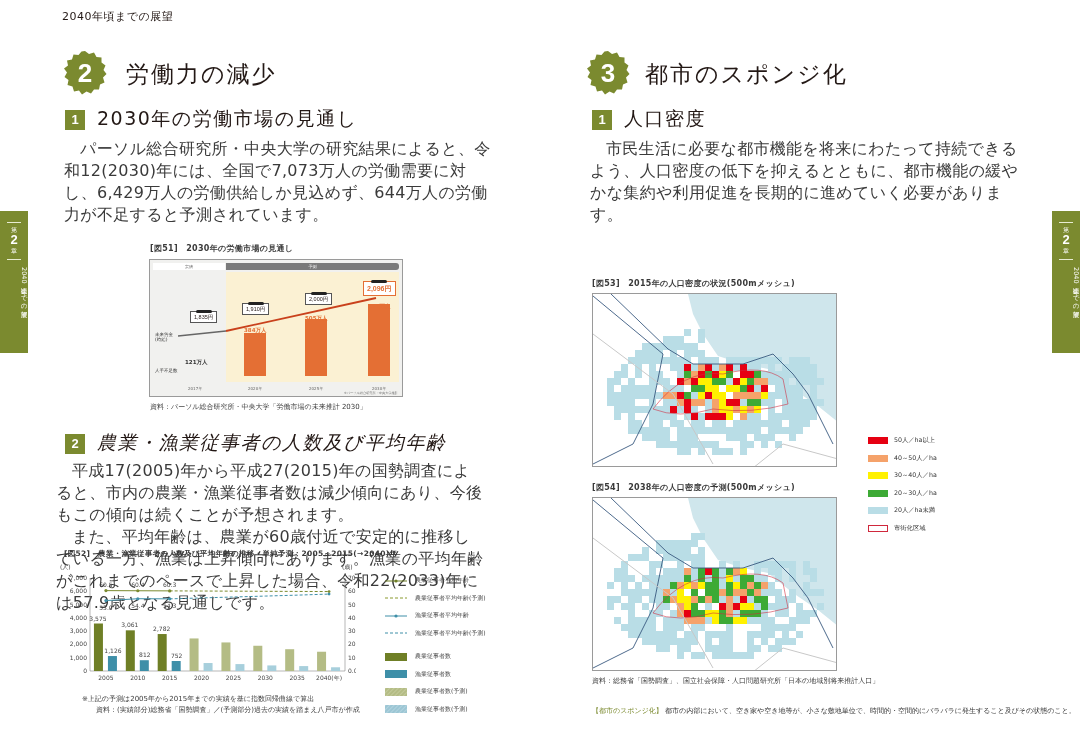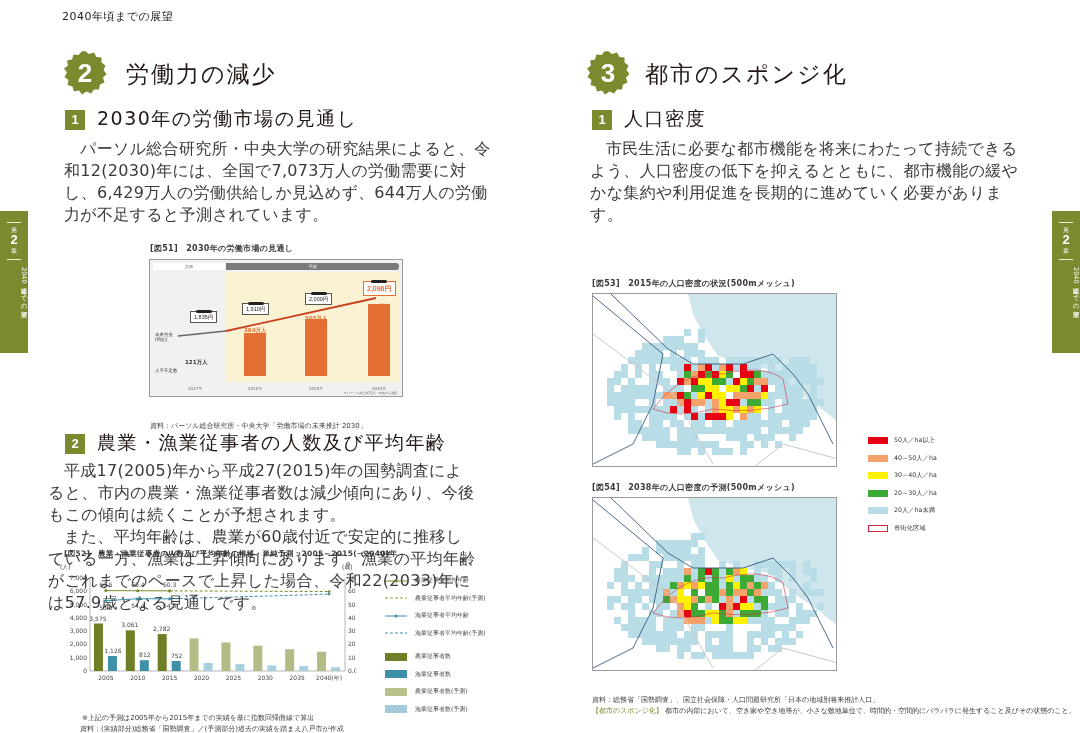--- a/index.html
+++ b/index.html
@@ -14,21 +14,21 @@
   .badge-num { position: absolute; left: 0; top: 0; width: 46px; height: 46px; line-height: 46px; text-align: center; color: #fff; font-size: 26px; font-weight: bold; font-family: "Liberation Sans", sans-serif; }
   .chapter-title { font-size: 23px; letter-spacing: 2px; color: #231815; }
 
   .sec-num { width: 20px; height: 20px; background: #7b8a2f; color: #fff; font-size: 13px; font-weight: bold; text-align: center; line-height: 20px; font-family: "Liberation Sans", sans-serif; }
   .sec-title { font-size: 19px; letter-spacing: 1.5px; color: #231815; }
 
   .body-text { font-size: 16px; line-height: 22px; color: #3a3a3a; letter-spacing: 0.3px; }
   .body-text p { text-indent: 1em; }
 
   .fig-cap { font-size: 8px; font-weight: bold; color: #3a3a3a; letter-spacing: 0.3px; }
-  .src { font-size: 7px; color: #3a3a3a; margin-top: 19px; }
+  .src { font-size: 7px; color: #3a3a3a; }
 
   .side-tab { width: 28px; height: 142px; background: #7b8a2f; top: 211px; }
   .side-tab .rule { position: absolute; left: 7px; width: 14px; height: 1px; background: #e8ecd2; }
   .side-tab .dai { position: absolute; left: 0; width: 28px; text-align: center; color: #fff; font-size: 6px; }
   .side-tab .big { position: absolute; left: 0; width: 28px; text-align: center; color: #fff; font-size: 13px; font-weight: bold; font-family: "Liberation Sans", sans-serif; }
   .side-tab .vert { position: absolute; left: 0; width: 28px; top: 56px; text-align: center; color: #fff; font-size: 6.5px; line-height: 8.2px; writing-mode: vertical-rl; display: flex; justify-content: center; }
 
   .page-num { font-size: 10px; font-weight: bold; font-family: "Liberation Sans", sans-serif; top: 718px; margin-top: 24px; }
 
   
@@ -106,23 +106,23 @@
   <div class="bar-lbl" style="left:218px;top:43px;">644万人</div>
   <div class="xlbl" style="left:38px;">2017年</div>
   <div class="xlbl" style="left:98px;">2020年</div>
   <div class="xlbl" style="left:159px;">2025年</div>
   <div class="xlbl" style="left:222px;">2030年</div>
   <div class="xlbl" style="right:4px;bottom:1px;font-size:3.2px;">※パーソル総合研究所・中央大学推計</div>
 </div>
 <div class="abs src" style="left:150px;top:402px;">資料：パーソル総合研究所・中央大学「労働市場の未来推計 2030」</div>
 
 <div class="abs sec-num" style="left:65px;top:434px;">2</div>
-<div class="abs sec-title" style="left:97px;top:430px;">農業・漁業従事者の人数及び平均年齢</div>
-
-<div class="abs body-text" style="left:48px;top:460px;width:430px;">
+<div class="abs sec-title" style="left:97px;top:430px;font-style:italic;">農業・漁業従事者の人数及び平均年齢</div>
+
+<div class="abs body-text" style="left:56px;top:460px;width:430px;">
   <p>平成17(2005)年から平成27(2015)年の国勢調査によると、市内の農業・漁業従事者数は減少傾向にあり、今後もこの傾向は続くことが予想されます。</p>
   <p>また、平均年齢は、農業が60歳付近で安定的に推移している一方、漁業は上昇傾向にあります。漁業の平均年齢がこれまでのペースで上昇した場合、令和22(2033)年には57.9歳となる見通しです。</p>
 </div>
 
 <div class="abs fig-cap" style="left:64px;top:549px;font-size:7.5px;">[図52]　農業・漁業従事者の人数及び平均年齢の推移・単純予測：2005～2015(→2040)年</div>
 
 <div class="abs chart52">
   <svg width="296" height="118" viewBox="0 0 296 118" style="font-family:'DejaVu Sans',sans-serif;">
     <defs>
       <pattern id="hatchG" width="3" height="3" patternUnits="userSpaceOnUse" patternTransform="rotate(45)">
@@ -262,21 +262,21 @@
     </div>
   <div class="row">
       <svg width="22" height="8" style="margin-right:8px">
         <rect width="22" height="8" fill="url(#hatchB)"></rect>
       </svg>
       <span>漁業従事者数(予測)</span>
     </div>
 </div>
 
 <div class="abs src" style="left:82px;top:694px;">※上記の予測は2005年から2015年までの実績を基に指数回帰曲線で算出</div>
-<div class="abs src" style="left:80px;top:705px;">資料：(実績部分)総務省「国勢調査」／(予測部分)過去の実績を踏まえ八戸市が作成</div>
+<div class="abs src" style="left:96px;top:705px;">資料：(実績部分)総務省「国勢調査」／(予測部分)過去の実績を踏まえ八戸市が作成</div>
 
 <div class="abs page-num" style="left:27px;">42</div>
 
 <div class="abs side-tab" style="left:0;">
   <div class="rule" style="top:11px;"></div>
   <div class="dai" style="top:15px;">第</div>
   <div class="big" style="top:21px;">2</div>
   <div class="dai" style="top:36px;">章</div>
   <div class="rule" style="top:48px;"></div>
   <div class="vert">2040年頃までの展望</div>

